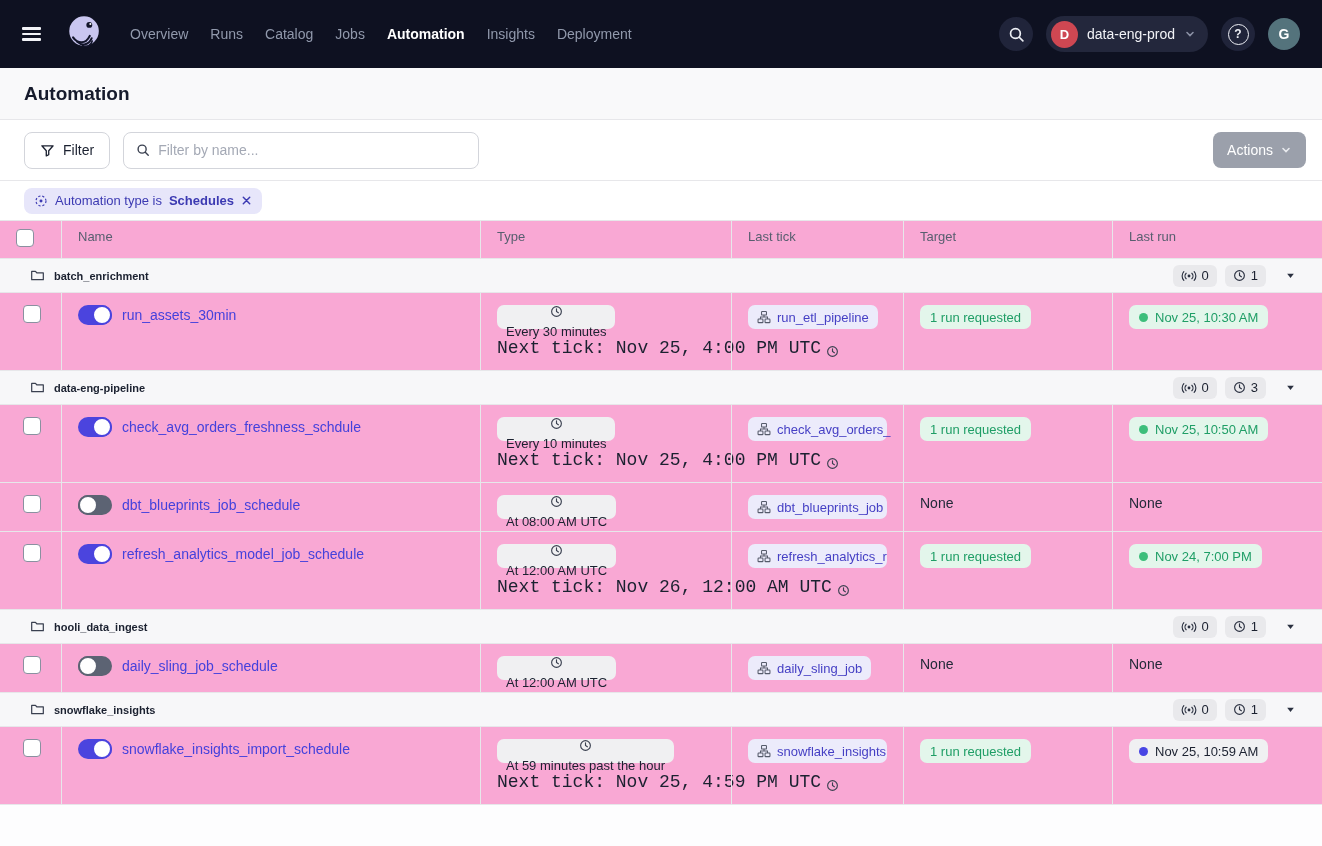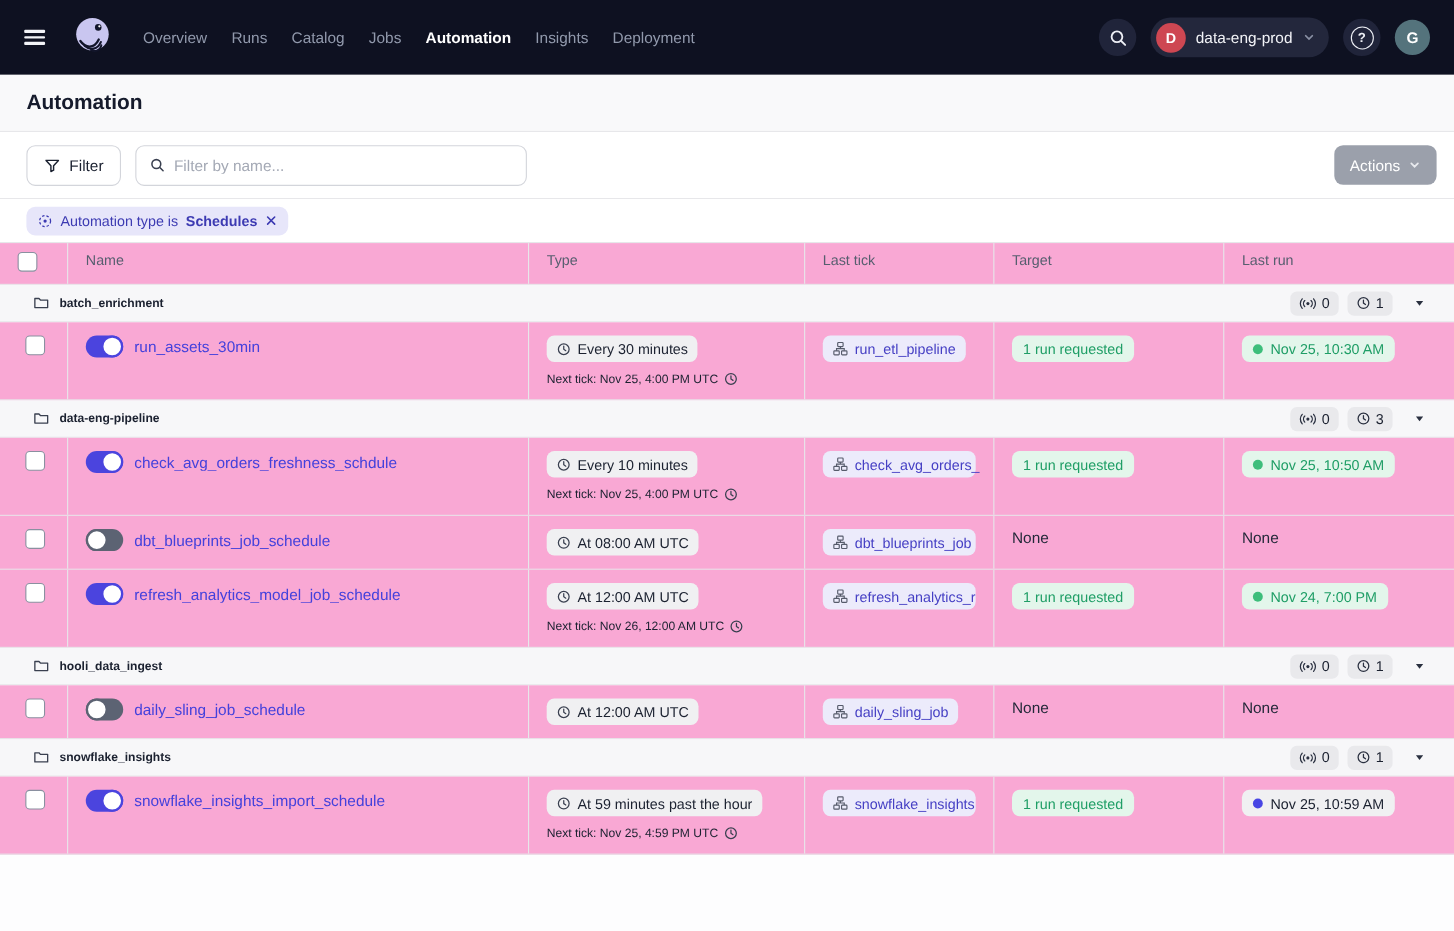--- a/index.html
+++ b/index.html
@@ -107,25 +107,25 @@
   .toggle .knob { position: absolute; top: 0; width: 20px; height: 20px; border-radius: 50%; background: #fff; }
   .toggle.on { background: #4B44DE; }
   .toggle.on .knob { right: 0; border: 2px solid #4B44DE; }
   .toggle.off { background: #5C6373; }
   .toggle.off .knob { left: 0; border: 2px solid #5C6373; }
 
   .chip {
     height: 24px; border-radius: 7px; display: inline-flex; align-items: center;
     gap: 6px; padding: 0 9px; font-size: 13px; max-width: 100%; white-space: nowrap;
   }
-  .chip.gray { background: #F0F0F2; color: #1B2130; }
+  .chip.gray { background: #F0F0F2; color: #1B2130; flex-direction: column; }
   .chip.gray .ic { color: #3A4050; }
   .chip.lav { background: #ECEBFB; color: #453FC4; cursor: pointer; }
   .chip.lav .ic { color: #565B6B; }
-  .next-tick { display: flex; align-items: flex-end; gap: 5px; font-size: 11px; color: #1B2130; margin-top: 9px; white-space: nowrap; }
+  .next-tick { display: flex; align-items: flex-end; gap: 5px; font-size: 18px; color: #1B2130; margin-top: 9px; white-space: nowrap; font-family: Liberation Mono, monospace; }
   .next-tick .ic { color: #3A4050; }
 
   .pill {
     height: 24px; border-radius: 7px; display: inline-flex; align-items: center;
     gap: 7px; padding: 0 10px; font-size: 13px; white-space: nowrap;
   }
   .pill.green { background: #E3F6EB; color: #1F9E66; }
   .pill.neutral { background: #F0F0F2; color: #1B2130; cursor: pointer; }
   .dot { width: 9px; height: 9px; border-radius: 50%; display: inline-block; flex: none; }
   .dot.success { background: #3DBE7B; }

